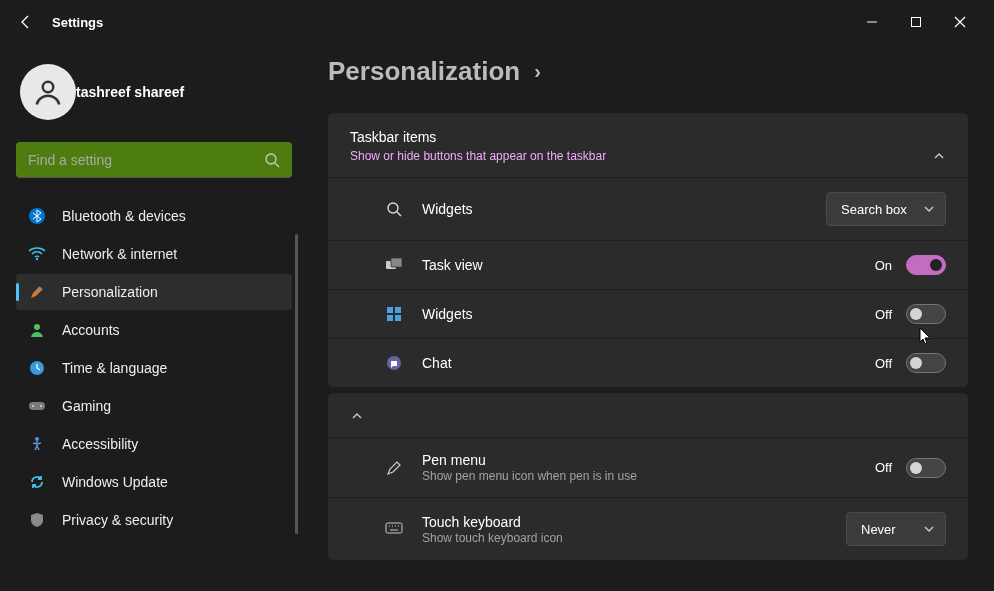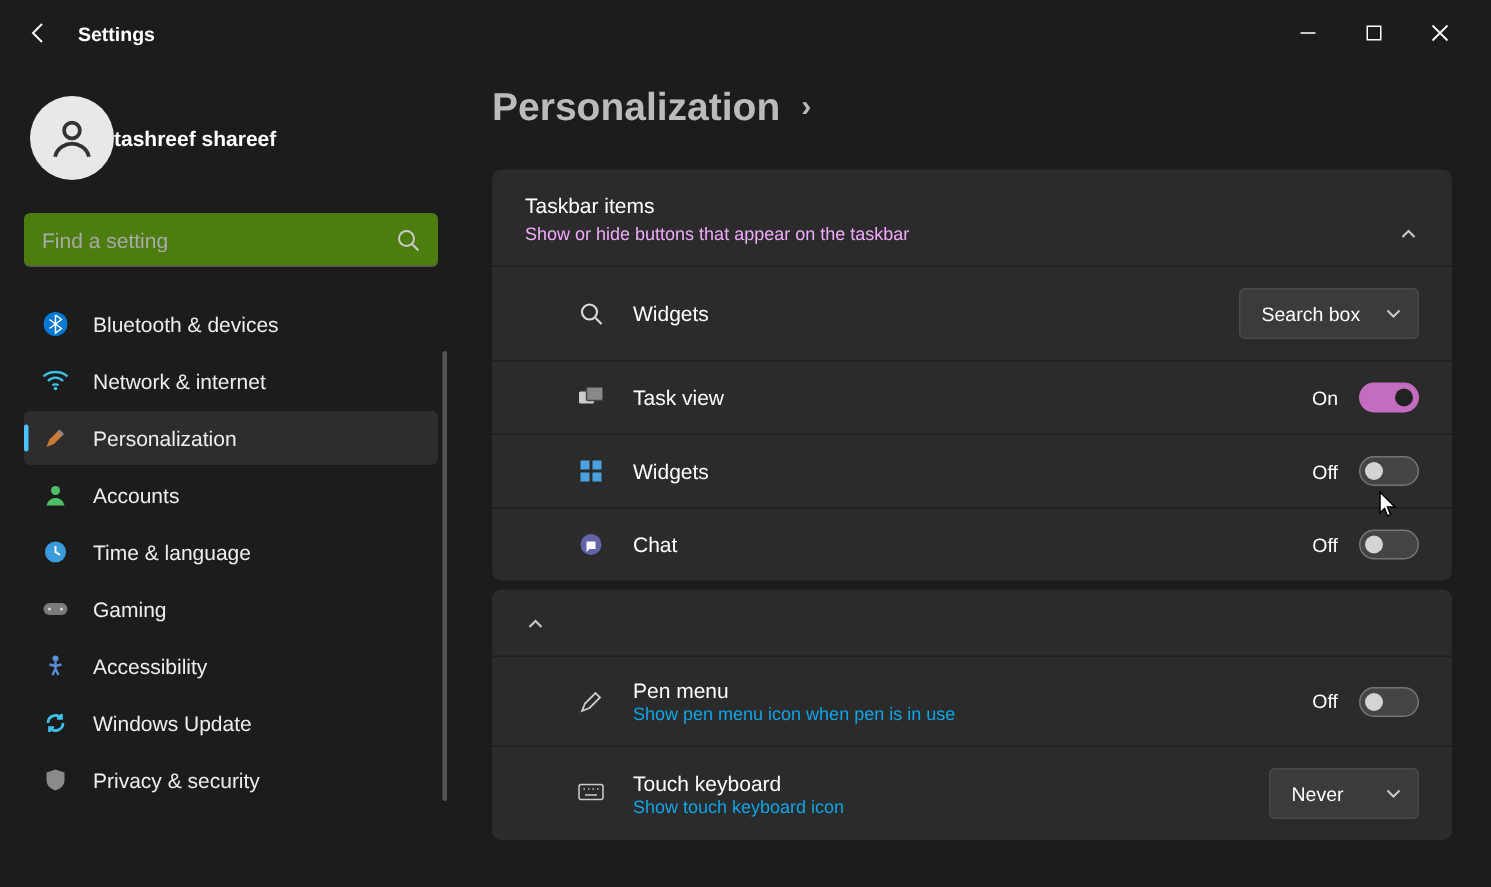--- a/index.html
+++ b/index.html
@@ -37,21 +37,21 @@
 .card { background: #2b2b2b; border-radius: 6px; margin-bottom: 6px; overflow: hidden; }
 .card-head { display: flex; align-items: flex-end; padding: 16px 22px 14px 22px; }
 .card-head-txt { flex: 1; }
 .card-title { font-size: 14px; font-weight: 400; }
 .card-sub { font-size: 12px; color: #f0abfc; margin-top: 4px; }
 
 .row { display: flex; align-items: center; padding: 14px 22px 14px 56px; border-top: 1px solid #1f1f1f; }
 .row-icon { width: 20px; margin-right: 18px; display: flex; align-items: center; justify-content: center; }
 .row-body { flex: 1; }
 .row-title { font-size: 14px; }
-.row-sub { font-size: 12px; color: #0ea5e9; margin-top: 1px; }
+.row-sub { font-size: 12px; color: #a3a3a3; margin-top: 1px; }
 .row-ctrl { display: flex; align-items: center; gap: 14px; }
 .state-lbl { font-size: 13px; }
 
 .toggle { width: 40px; height: 20px; border-radius: 12px; background: #444; position: relative; border: 1px solid #757575; }
 .toggle .knob { position: absolute; width: 12px; height: 12px; border-radius: 50%; background: #d4d4d4; top: 3px; left: 3px; transition: none; }
 .toggle.on { background: #c36cc0; border-color: #c36cc0; }
 .toggle.on .knob { background: #222; left: auto; right: 3px; }
 
 .dropdown { background: #3b3b3b; border: 1px solid #4a4a4a; border-radius: 4px; height: 34px; padding: 0 36px 0 14px; display: flex; align-items: center; font-size: 13px; position: relative; min-width: 120px; }
 .dropdown .dd-chev { position: absolute; right: 10px; }

